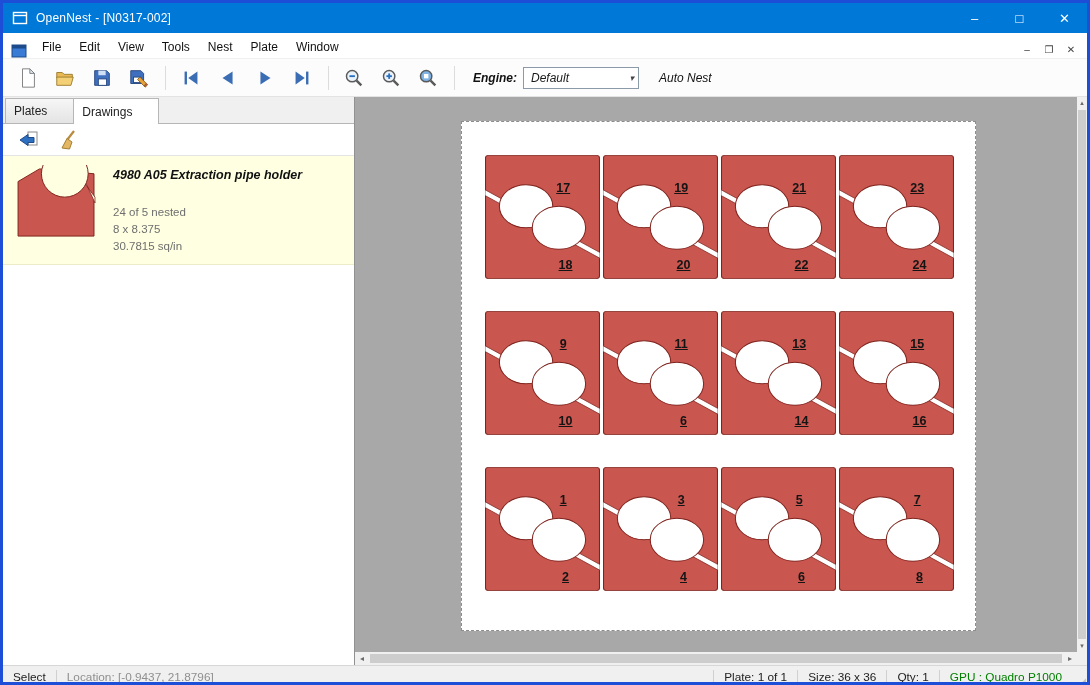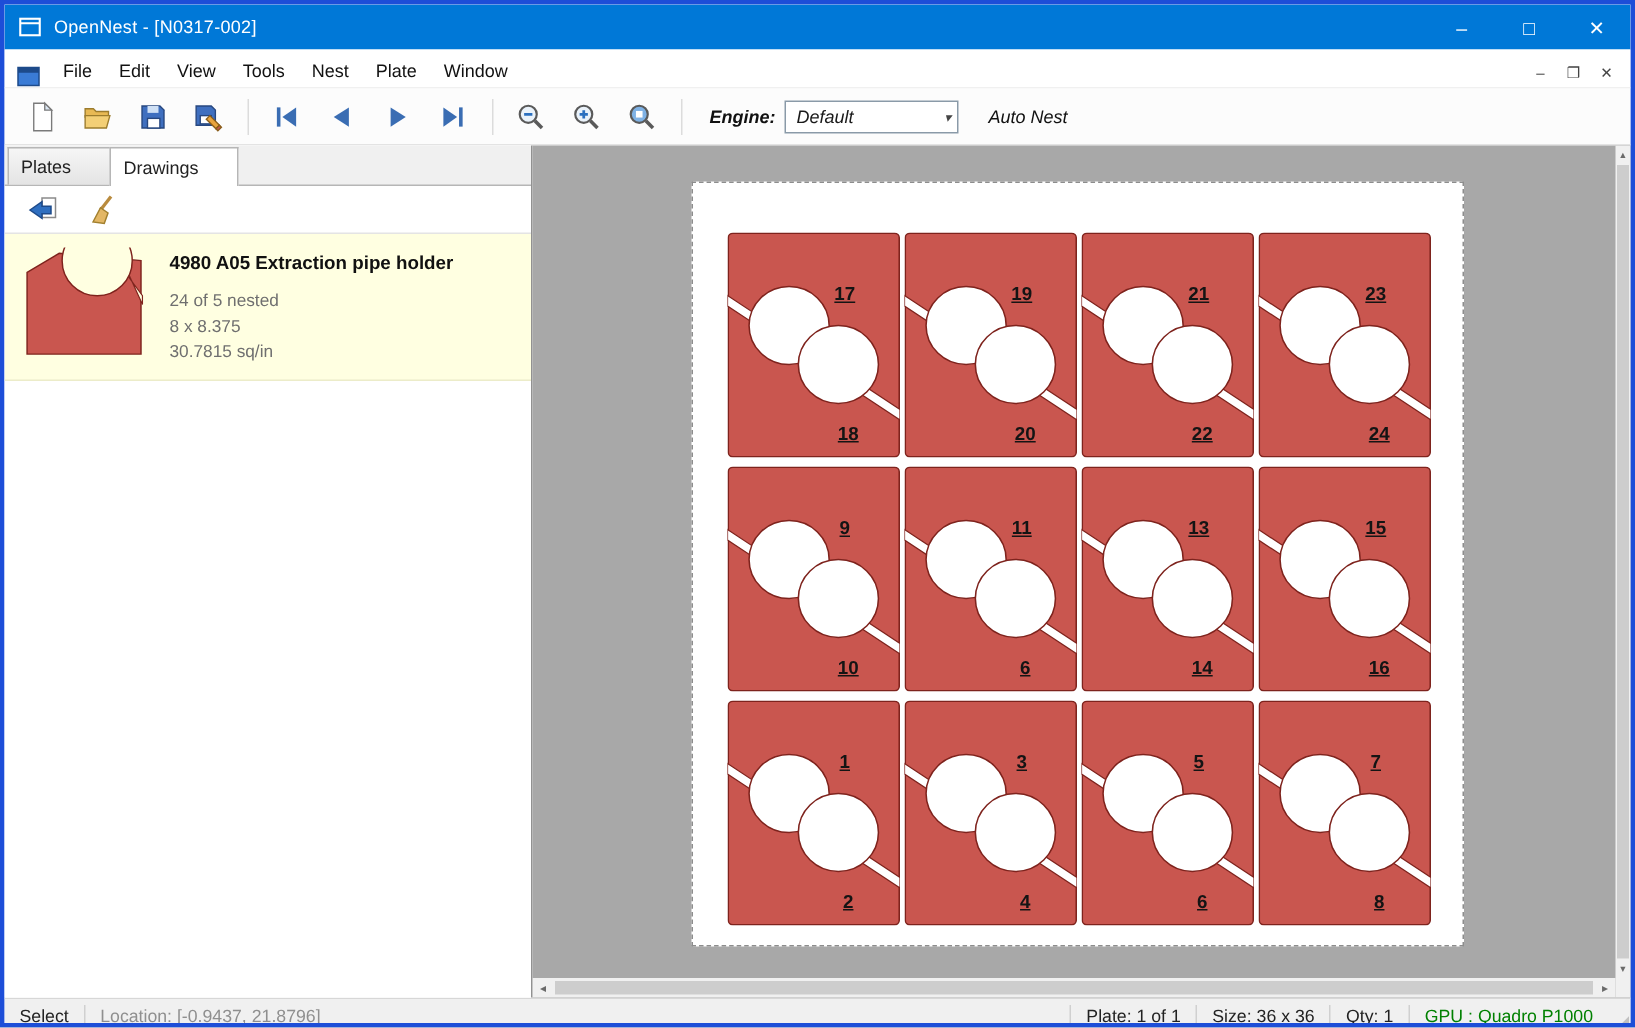--- a/index.html
+++ b/index.html
@@ -51,31 +51,31 @@
         background:linear-gradient(#f6f6f6,#e4e4e4); margin-right:-1px; color:#222; }
   .tab.active{ background:#fff; position:relative; top:1px; padding-top:6px; z-index:2; }
   .panel-toolbar{ height:32px; display:flex; align-items:center; gap:12px; padding-left:12px;
                   border-bottom:1px solid #e4e4e4; background:#fff; }
   .ptool-btn{ width:28px; height:26px; display:flex; align-items:center; justify-content:center;
               border:1px solid transparent; background:transparent; }
   .drawing-list{ flex:1; background:#fff; overflow:hidden; }
   .list-item{ display:flex; gap:14px; padding:9px 10px 9px 12px; background:var(--sel);
               border-bottom:1px solid #ececc9; }
   .item-texts{ padding-top:3px; }
-  .item-title{ font-size:12.5px; font-weight:bold; color:#111; margin-bottom:11px; }
+  .item-title{ font-size:12.5px; font-weight:bold; color:#111; margin-bottom:22px;font-style:italic; }
   .item-line{ font-size:11.5px; color:#6f6f6f; line-height:17px; }
 
   
   .canvas{ position:relative; flex:1; background:#a8a8a8; overflow:hidden; }
   .plate{ position:absolute; left:106px; top:24px; width:515px; height:510px; background:#fff;
           border:1px dashed #8d8d8d; }
   .blocks{ position:absolute; inset:0; display:grid;
            grid-template-columns:repeat(4,115px); grid-auto-rows:150px;
            column-gap:3px; row-gap:6px; padding:33px 23px 15px 23px; }
-  .block{ position:relative; width:115px; height:150px;padding-left:39px; }
+  .block{ position:relative; width:115px; height:124px;padding-left:39px; }
   .block svg{ position:absolute; inset:0; width:100%; height:100%; }
   .part-fill{ fill:var(--part); stroke:var(--part-stroke); stroke-width:1; }
   .gap{ fill:#fff; stroke:var(--part-stroke); stroke-width:0.8; }
   .hole{ fill:#fff; stroke:var(--part-stroke); stroke-width:1; }
   .thole{ fill:var(--sel); stroke:var(--part-stroke); stroke-width:1; }
   .tgap{ fill:var(--sel); stroke:var(--part-stroke); stroke-width:0.8; }
   .num{ position:absolute; transform:translate(-50%,-50%); font-size:12.5px; font-weight:bold;
         color:#141414; text-decoration:underline; }
   .num-top{ left:68%; top:27%; }
   .num-bottom{ left:70%; top:89%; }

